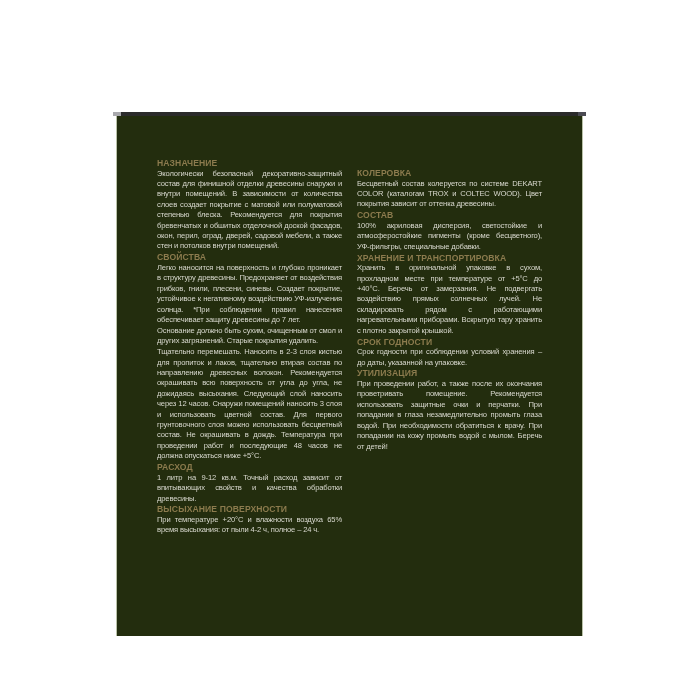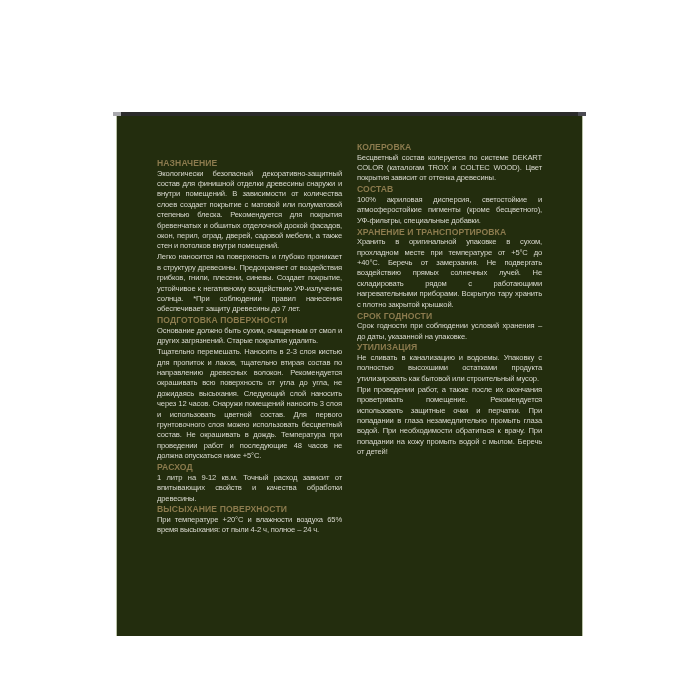--- a/index.html
+++ b/index.html
@@ -34,21 +34,21 @@
   .col {
     position: absolute;
     top: 46px;
     width: 185px;
     color: #d9d9cf;
     font-size: 7.6px;
     line-height: 10.4px;
     letter-spacing: -0.15px;
   }
   .col.left { left: 40px; }
-  .col.right { left: 240px; top: 30px; }
+  .col.right { left: 240px; top: 56px; }
   .section h3 {
     margin: 0;
     font-size: 8.6px;
     line-height: 10.6px;
     font-weight: bold;
     color: #8c7b4e;
     letter-spacing: 0.1px;
     text-transform: uppercase;
   }
   .section p {
@@ -65,24 +65,24 @@
     <span class="corner-l"></span>
     <span class="corner-r"></span>
   </div>
 
   <div class="col left">
     <div class="section">
       <h3>НАЗНАЧЕНИЕ</h3>
       <p>Экологически безопасный декоративно-защитный состав для финишной отделки древесины снаружи и внутри помещений. В зависимости от количества слоев создает покрытие с матовой или полуматовой степенью блеска. Рекомендуется для покрытия бревенчатых и обшитых отделочной доской фасадов, окон, перил, оград, дверей, садовой мебели, а также стен и потолков внутри помещений.</p>
     </div>
     <div class="section">
+      <h3>СВОЙСТВА</h3>
       <p>Легко наносится на поверхность и глубоко проникает в структуру древесины. Предохраняет от воздействия грибков, гнили, плесени, синевы. Создает покрытие, устойчивое к негативному воздействию УФ-излучения солнца. *При соблюдении правил нанесения обеспечивает защиту древесины до 7 лет.</p>
     </div>
     <div class="section">
-      <h3>ПОДГОТОВКА ПОВЕРХНОСТИ</h3>
       <p>Основание должно быть сухим, очищенным от смол и других загрязнений. Старые покрытия удалить.</p>
     </div>
     <div class="section">
       <p>Тщательно перемешать. Наносить в 2-3 слоя кистью для пропиток и лаков, тщательно втирая состав по направлению древесных волокон. Рекомендуется окрашивать всю поверхность от угла до угла, не дожидаясь высыхания. Следующий слой наносить через 12 часов. Снаружи помещений наносить 3 слоя и использовать цветной состав. Для первого грунтовочного слоя можно использовать бесцветный состав. Не окрашивать в дождь. Температура при проведении работ и последующие 48 часов не должна опускаться ниже +5°С.</p>
     </div>
     <div class="section">
       <h3>РАСХОД</h3>
       <p>1 литр на 9-12 кв.м. Точный расход зависит от впитывающих свойств и качества обработки древесины.</p>
     </div>
     <div class="section">
@@ -103,19 +103,18 @@
     <div class="section">
       <h3>ХРАНЕНИЕ И ТРАНСПОРТИРОВКА</h3>
       <p>Хранить в оригинальной упаковке в сухом, прохладном месте при температуре от +5°С до +40°С. Беречь от замерзания. Не подвергать воздействию прямых солнечных лучей. Не складировать рядом с работающими нагревательными приборами. Вскрытую тару хранить с плотно закрытой крышкой.</p>
     </div>
     <div class="section">
       <h3>СРОК ГОДНОСТИ</h3>
       <p>Срок годности при соблюдении условий хранения – до даты, указанной на упаковке.</p>
     </div>
     <div class="section">
       <h3>УТИЛИЗАЦИЯ</h3>
-      <p>Не сливать в канализацию и водоемы. Упаковку с полностью высохшими остатками продукта утилизировать как бытовой или строительный мусор.</p>
     </div>
     <div class="section">
       <p>При проведении работ, а также после их окончания проветривать помещение. Рекомендуется использовать защитные очки и перчатки. При попадании в глаза незамедлительно промыть глаза водой. При необходимости обратиться к врачу. При попадании на кожу промыть водой с мылом. Беречь от детей!</p>
     </div>
   </div>
 </div>
 
 </body></html>

